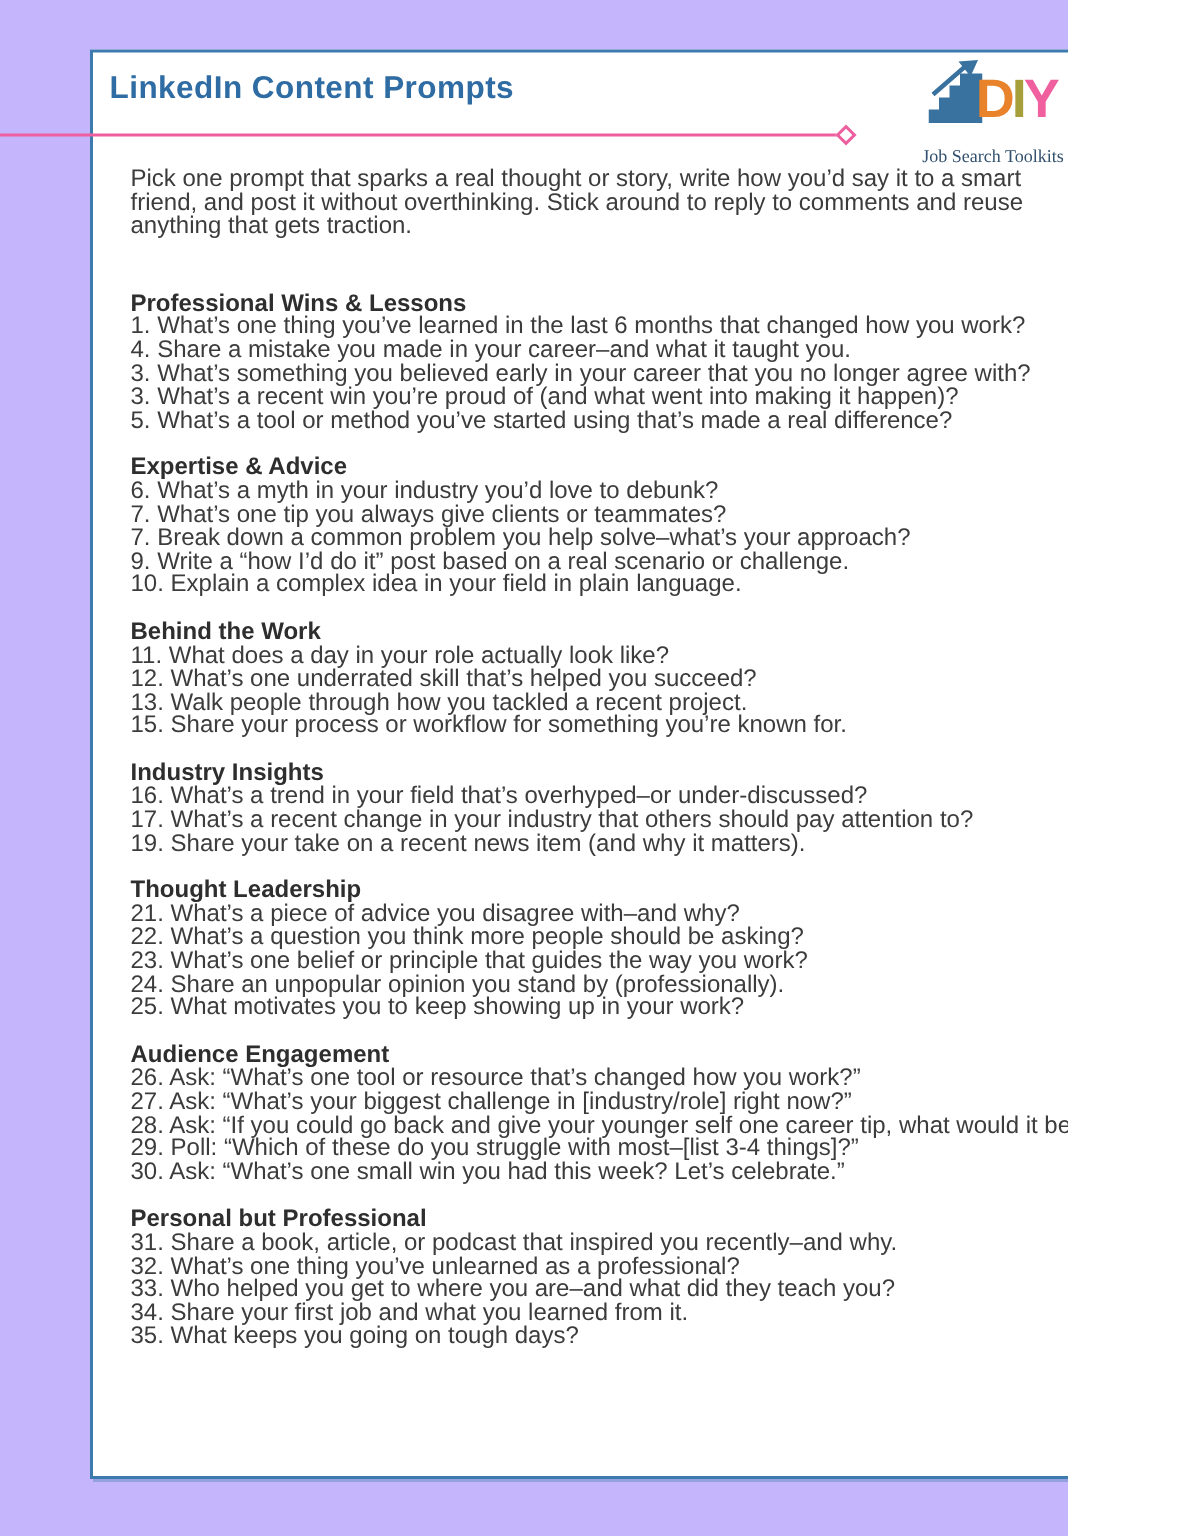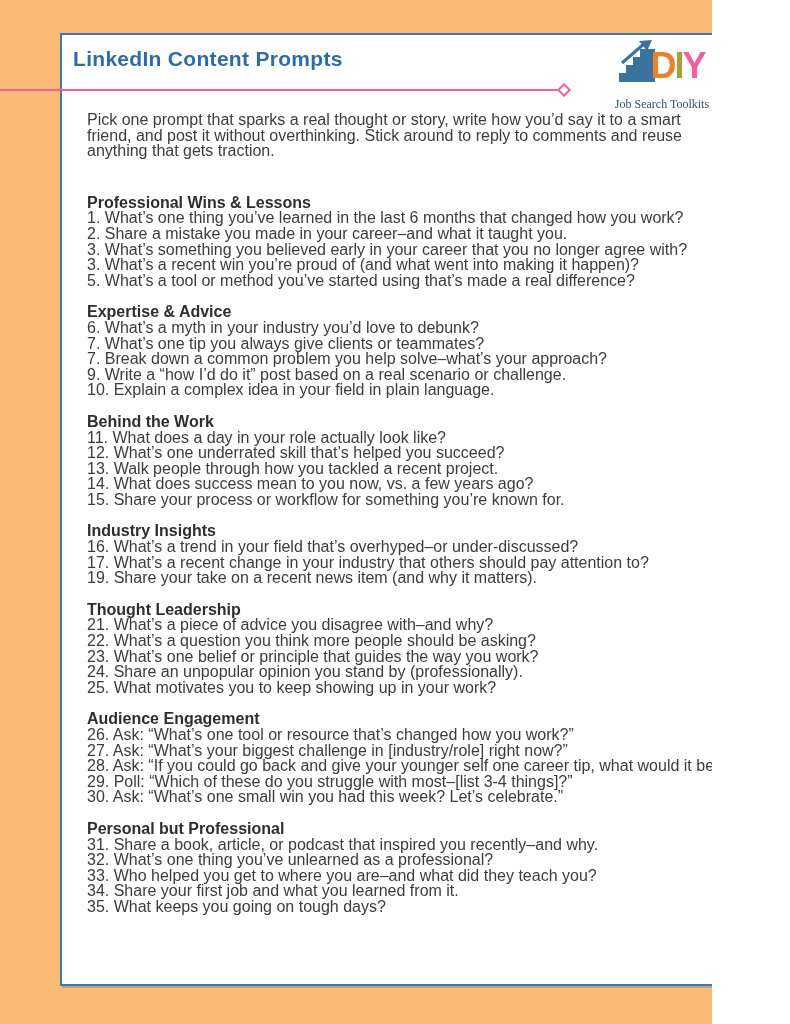--- a/index.html
+++ b/index.html
@@ -5,21 +5,21 @@
   html, body {
     margin: 0;
     padding: 0;
     background: #ffffff;
     font-family: "Liberation Sans", sans-serif;
   }
   .canvas {
     position: relative;
     width: 712px;
     height: 1024px;
-    background: #fdba74;
+    background: #c4b5fd;
     overflow: hidden;
   }
   .frame {
     position: absolute;
     left: 60px;
     top: 33px;
     width: 670px;
     height: 953px;
     border: 2px solid #3d7aad;
     box-sizing: border-box;
@@ -144,41 +144,40 @@
     <div class="logo-tagline">Job Search Toolkits</div>
   </div>
 
   <div class="content">
 
     <p class="intro">Pick one prompt that sparks a real thought or story, write how you’d say it to a smart friend, and post it without overthinking. Stick around to reply to comments and reuse anything that gets traction.</p>
 
     <section class="prompt-section">
       <p class="section-heading">Professional Wins &amp; Lessons</p>
       <p class="prompt-item">1. What’s one thing you’ve learned in the last 6 months that changed how you work?</p>
-      <p class="prompt-item">2. Share a mistake you made in your career–and what it taught you.</p>
+      <p class="prompt-item">4. Share a mistake you made in your career–and what it taught you.</p>
       <p class="prompt-item">3. What’s something you believed early in your career that you no longer agree with?</p>
       <p class="prompt-item">3. What’s a recent win you’re proud of (and what went into making it happen)?</p>
       <p class="prompt-item">5. What’s a tool or method you’ve started using that’s made a real difference?</p>
     </section>
 
     <section class="prompt-section">
       <p class="section-heading">Expertise &amp; Advice</p>
       <p class="prompt-item">6. What’s a myth in your industry you’d love to debunk?</p>
       <p class="prompt-item">7. What’s one tip you always give clients or teammates?</p>
       <p class="prompt-item">7. Break down a common problem you help solve–what’s your approach?</p>
       <p class="prompt-item">9. Write a “how I’d do it” post based on a real scenario or challenge.</p>
       <p class="prompt-item">10. Explain a complex idea in your field in plain language.</p>
     </section>
 
     <section class="prompt-section">
       <p class="section-heading">Behind the Work</p>
       <p class="prompt-item">11. What does a day in your role actually look like?</p>
       <p class="prompt-item">12. What’s one underrated skill that’s helped you succeed?</p>
       <p class="prompt-item">13. Walk people through how you tackled a recent project.</p>
-      <p class="prompt-item">14. What does success mean to you now, vs. a few years ago?</p>
       <p class="prompt-item">15. Share your process or workflow for something you’re known for.</p>
     </section>
 
     <section class="prompt-section">
       <p class="section-heading">Industry Insights</p>
       <p class="prompt-item">16. What’s a trend in your field that’s overhyped–or under-discussed?</p>
       <p class="prompt-item">17. What’s a recent change in your industry that others should pay attention to?</p>
       <p class="prompt-item">19. Share your take on a recent news item (and why it matters).</p>
     </section>
 

